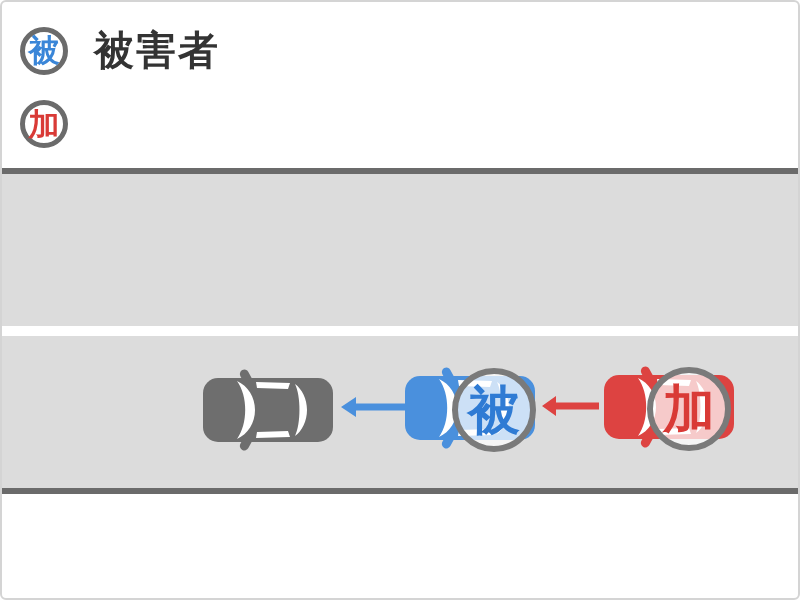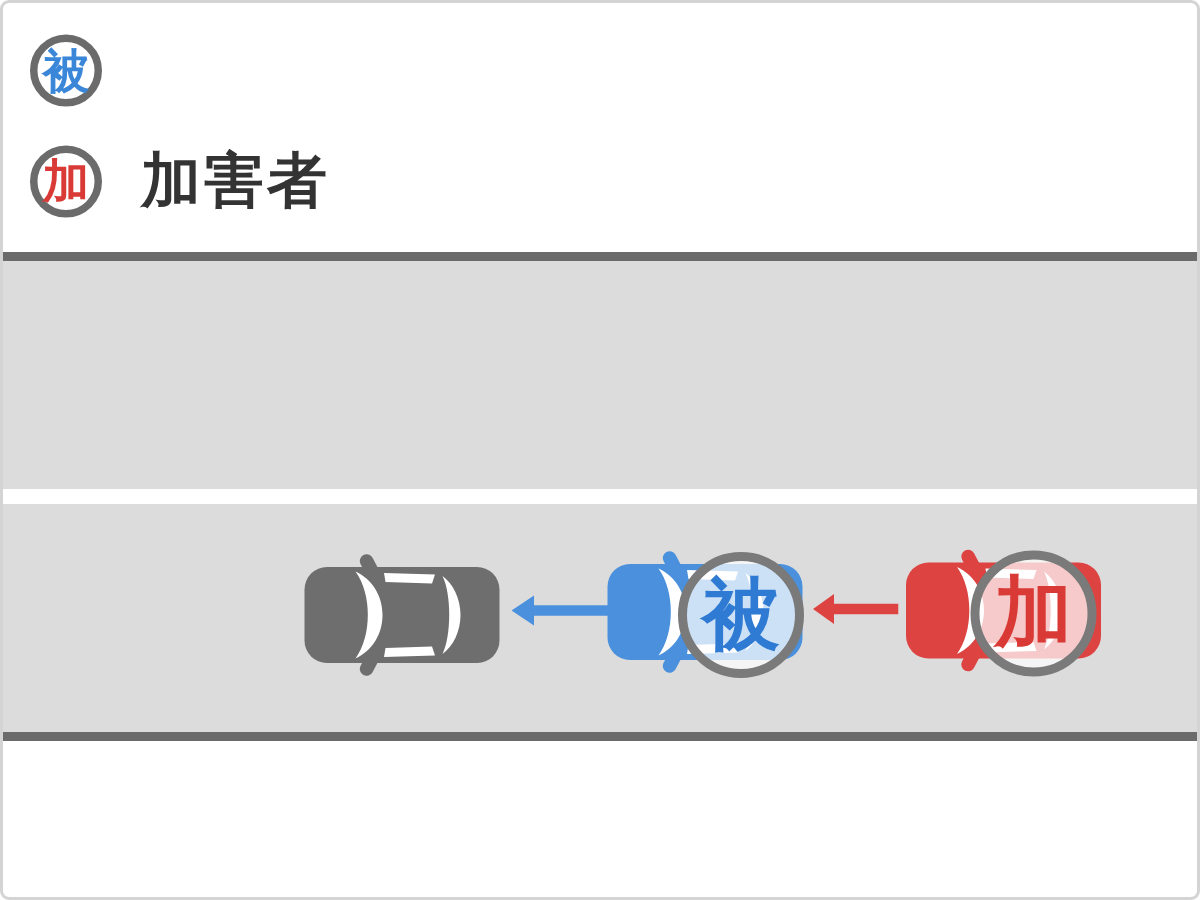--- a/index.html
+++ b/index.html
@@ -58,24 +58,24 @@
       <path d="M93,16 C99,28 99,56 93,68 C100,63 105,53 105,42 C105,31 100,21 93,16 Z"></path>
     </g>
   </symbol>
 </svg>
 
 <div class="stage">
 
   <div class="legend">
     <div class="legend-row">
       <span class="badge-legend blue">被</span>
+      <span class="legend-label">被害者</span>
     </div>
     <div class="legend-row">
       <span class="badge-legend red">加</span>
-      <span class="legend-label">加害者</span>
     </div>
   </div>
 
   <div class="road">
     <div class="road-edge"></div>
     <div class="lane"></div>
     <div class="lane-divider"></div>
     <div class="lane"></div>
     <div class="road-edge"></div>
   </div>

